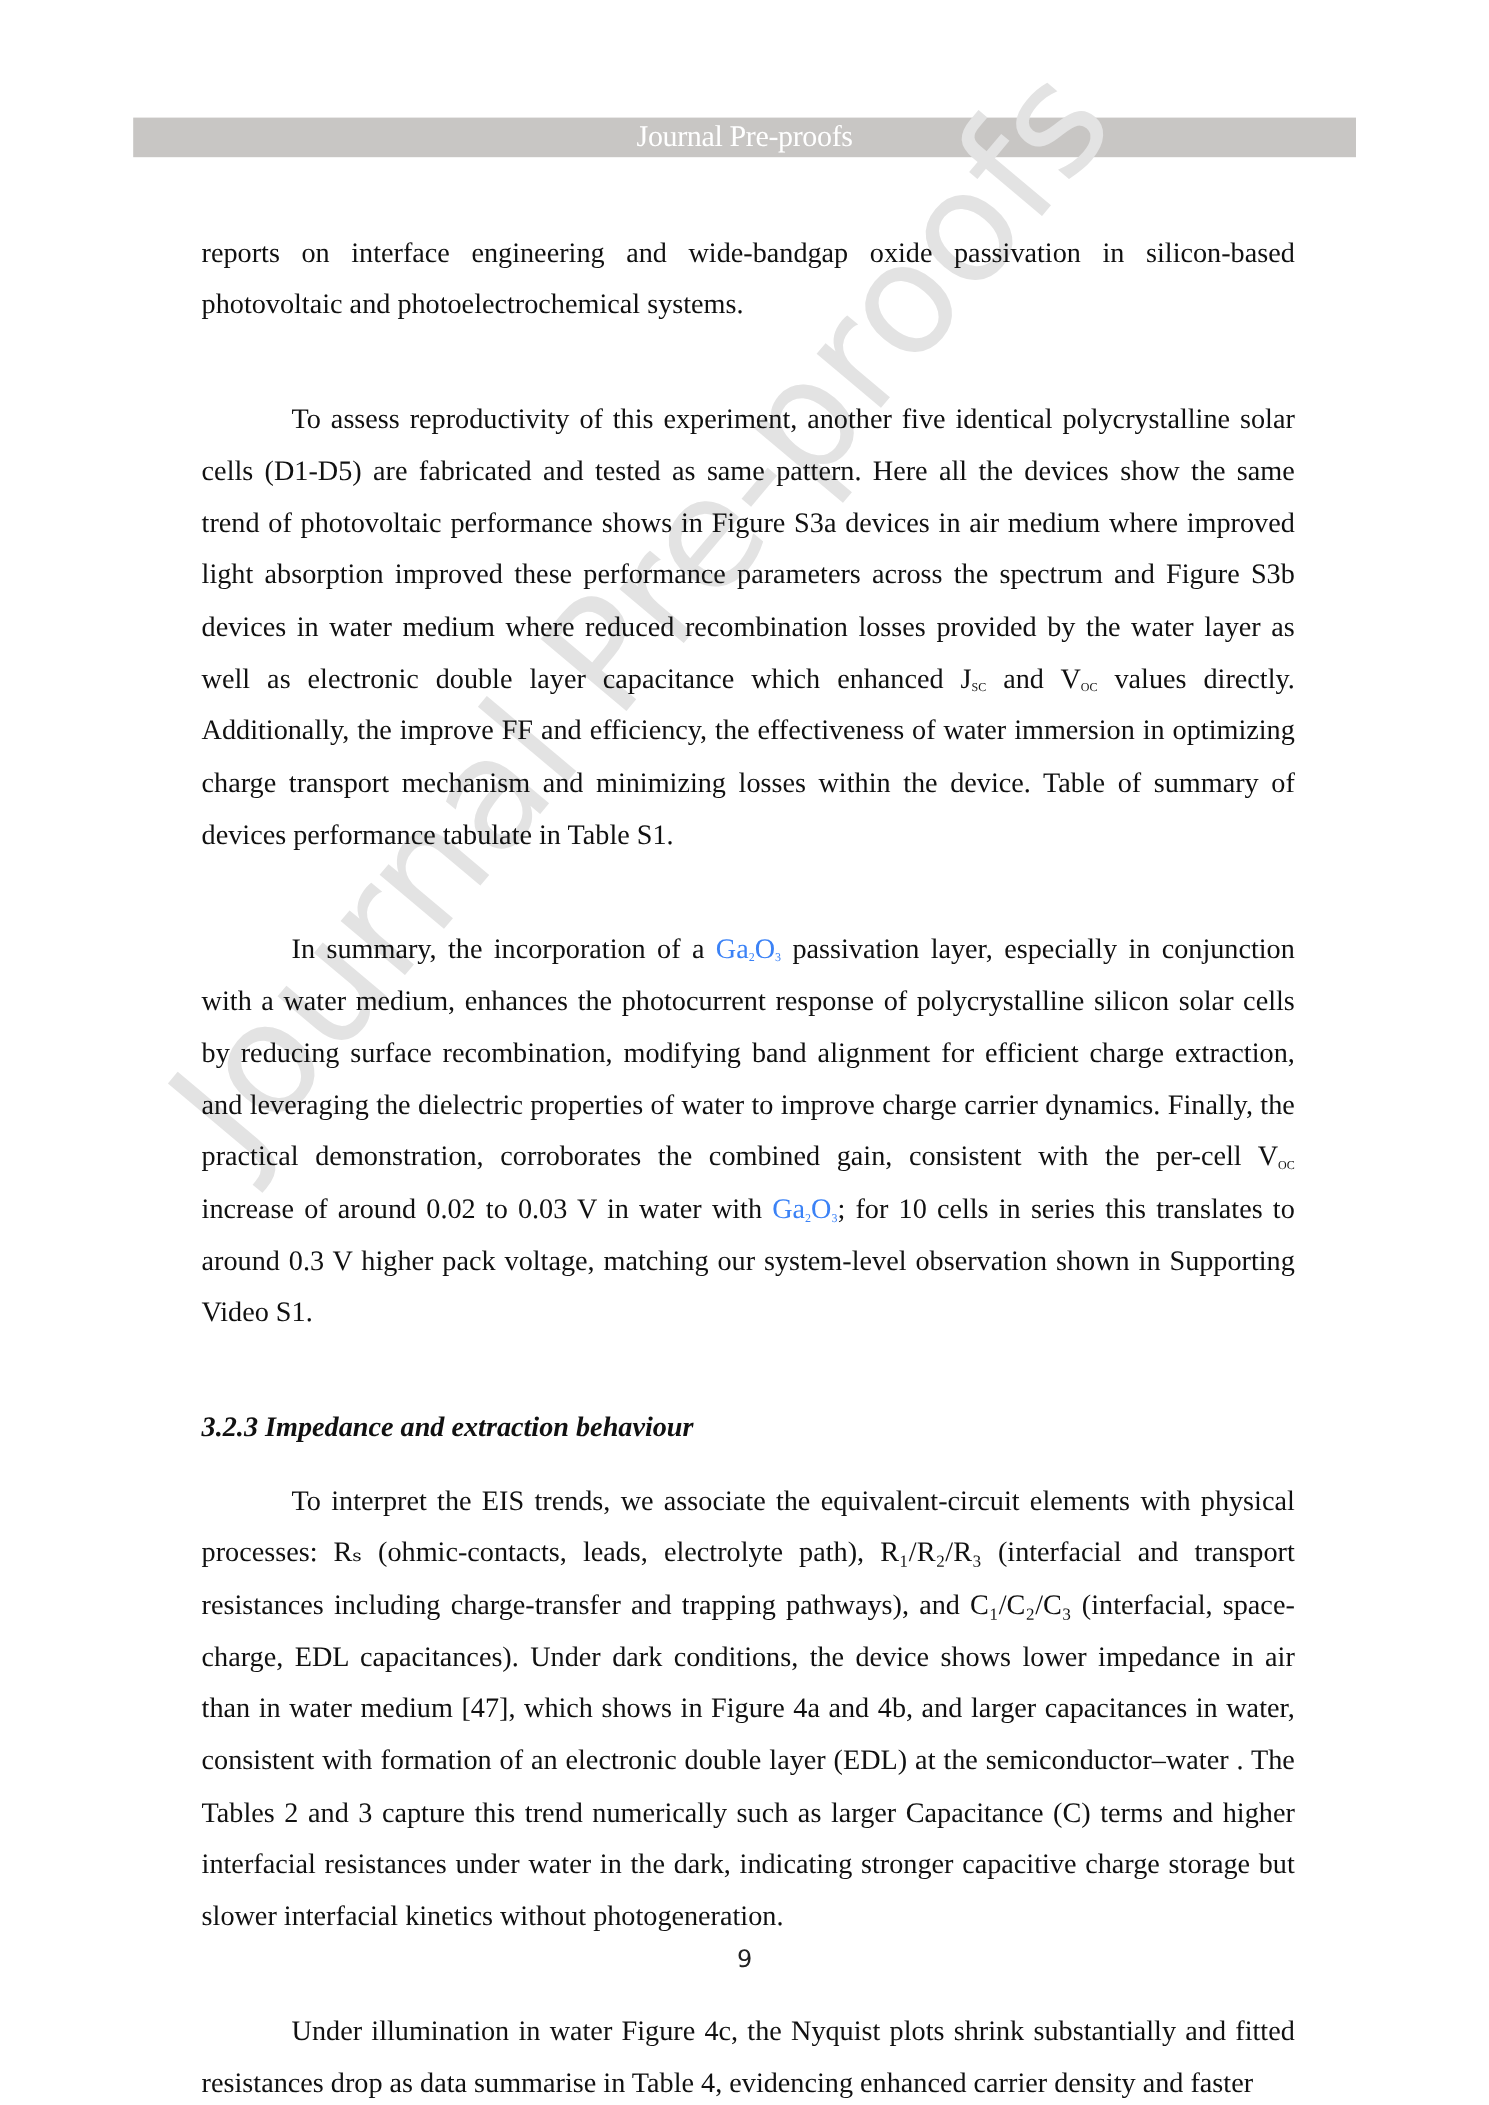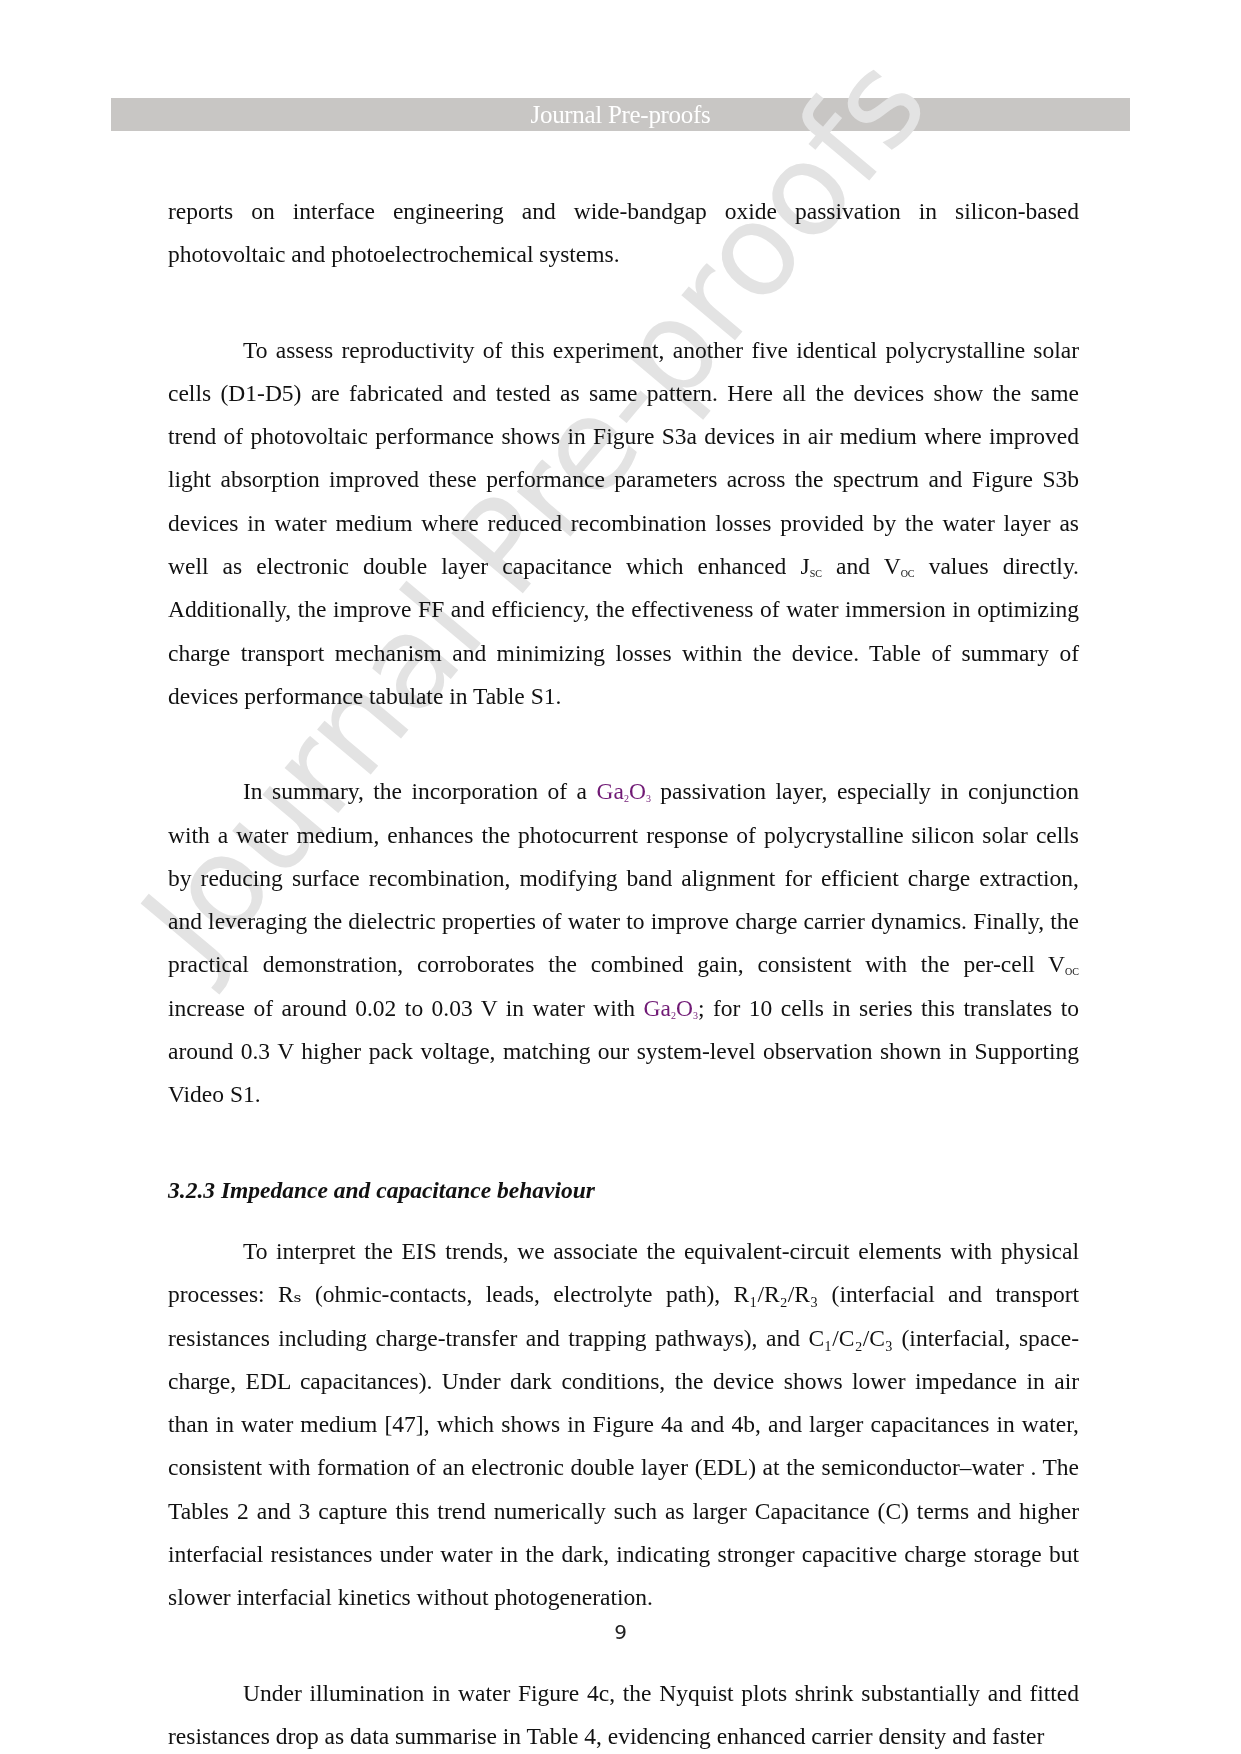--- a/index.html
+++ b/index.html
@@ -19,21 +19,21 @@
     white-space: nowrap; z-index: 0; pointer-events: none; width: 1200px; text-align: left;
   }
   .content {
     position: absolute; left: 150px; top: 172px; width: 947px; z-index: 1;
     font-size: 23.5px; line-height: 43.3px;
   }
   .content p { margin: 18px; text-align: justify; }
   .content p.indent { text-indent: 75px; }
   .gap { height: 16px; }
   .sub { font-size: 10px; vertical-align: -3px; line-height: 0; }
-  .chem { color: #701a75; }
+  .chem { color: #3b82f6; }
   .heading { font-style: italic; font-weight: bold; margin: 0; }
   .page-num {
     position: absolute; left: 0; width: 1241px; top: 1620px; text-align: center;
     font-family: "DejaVu Sans", sans-serif; font-size: 20px; color: #222;
   }
 </style>
 </head>
 <body>
 
 <div class="header-bar">
@@ -45,21 +45,21 @@
 <div class="content">
   <p>reports on interface engineering and wide-bandgap oxide passivation in silicon-based photovoltaic and photoelectrochemical systems.</p>
   <div class="gap"></div>
 
   <p class="indent"><span>To assess reproductivity of this experiment, another five identical polycrystalline solar cells (D1-D5) are fabricated and tested as same pattern. Here all the devices show the same trend of photovoltaic performance shows in Figure S3a devices in air medium where improved light absorption improved these performance parameters across the spectrum and Figure S3b devices in water medium where reduced recombination losses provided by the water layer as well as electronic double layer capacitance which enhanced J</span><span class="sub">SC</span><span> and V</span><span class="sub">OC</span><span> values directly. Additionally, the improve FF and efficiency, the effectiveness of water immersion in optimizing charge transport mechanism and minimizing losses within the device. Table of summary of devices performance tabulate in Table S1.</span></p>
   <div class="gap"></div>
 
   <p class="indent"><span>In summary, the incorporation of a </span><span class="chem"><span>Ga</span><span class="sub">2</span><span>O</span><span class="sub">3</span></span><span> passivation layer, especially in conjunction with a water medium, enhances the photocurrent response of polycrystalline silicon solar cells by reducing surface recombination, modifying band alignment for efficient charge extraction, and leveraging the dielectric properties of water to improve charge carrier dynamics. Finally, the practical demonstration, corroborates the combined gain, consistent with the per-cell V</span><span class="sub">OC</span><span> increase of around 0.02 to 0.03 V in water with </span><span class="chem"><span>Ga</span><span class="sub">2</span><span>O</span><span class="sub">3</span></span><span>; for 10 cells in series this translates to around 0.3 V higher pack voltage, matching our system-level observation shown in Supporting Video S1.</span></p>
   <div class="gap"></div>
 
-  <p class="heading">3.2.3 Impedance and capacitance behaviour</p>
+  <p class="heading">3.2.3 Impedance and extraction behaviour</p>
 
   <p class="indent">To interpret the EIS trends, we associate the equivalent-circuit elements with physical processes: Rₛ (ohmic-contacts, leads, electrolyte path), R₁/R₂/R₃ (interfacial and transport resistances including charge-transfer and trapping pathways), and C₁/C₂/C₃ (interfacial, space-charge, EDL capacitances). Under dark conditions, the device shows lower impedance in air than in water medium [47], which shows in Figure 4a and 4b, and larger capacitances in water, consistent with formation of an electronic double layer (EDL) at the semiconductor–water . The Tables 2 and 3 capture this trend numerically such as larger Capacitance (C) terms and higher interfacial resistances under water in the dark, indicating stronger capacitive charge storage but slower interfacial kinetics without photogeneration.</p>
   <div class="gap"></div>
 
   <p class="indent">Under illumination in water Figure 4c, the Nyquist plots shrink substantially and fitted resistances drop as data summarise in Table 4, evidencing enhanced carrier density and faster</p>
 </div>
 
 <div class="page-num">9</div>
 
 </body></html>

